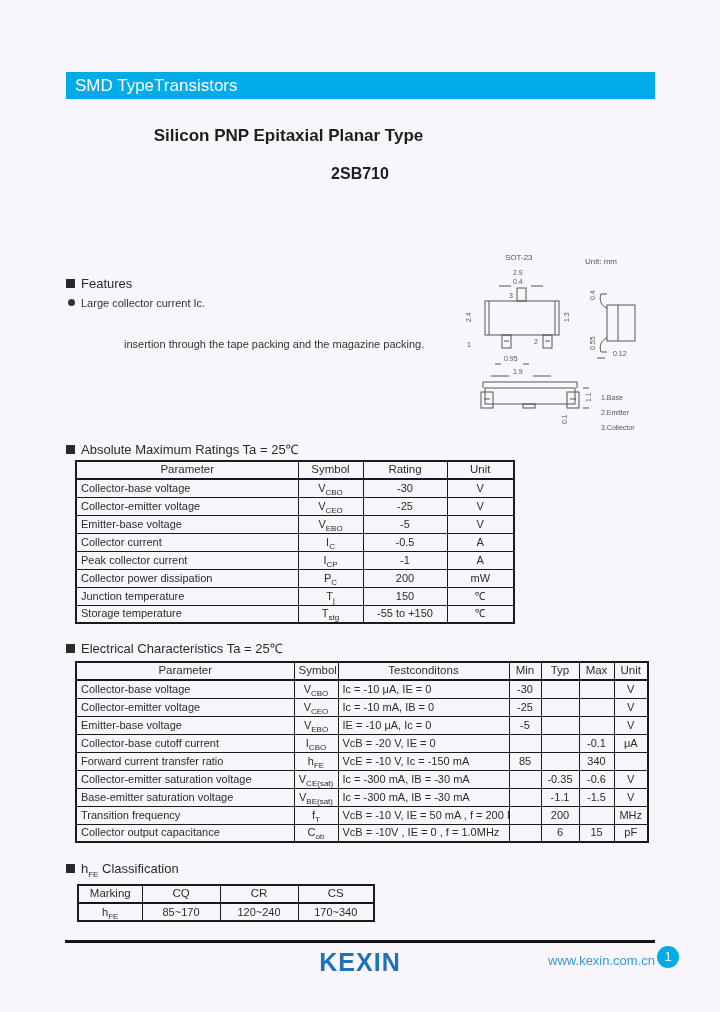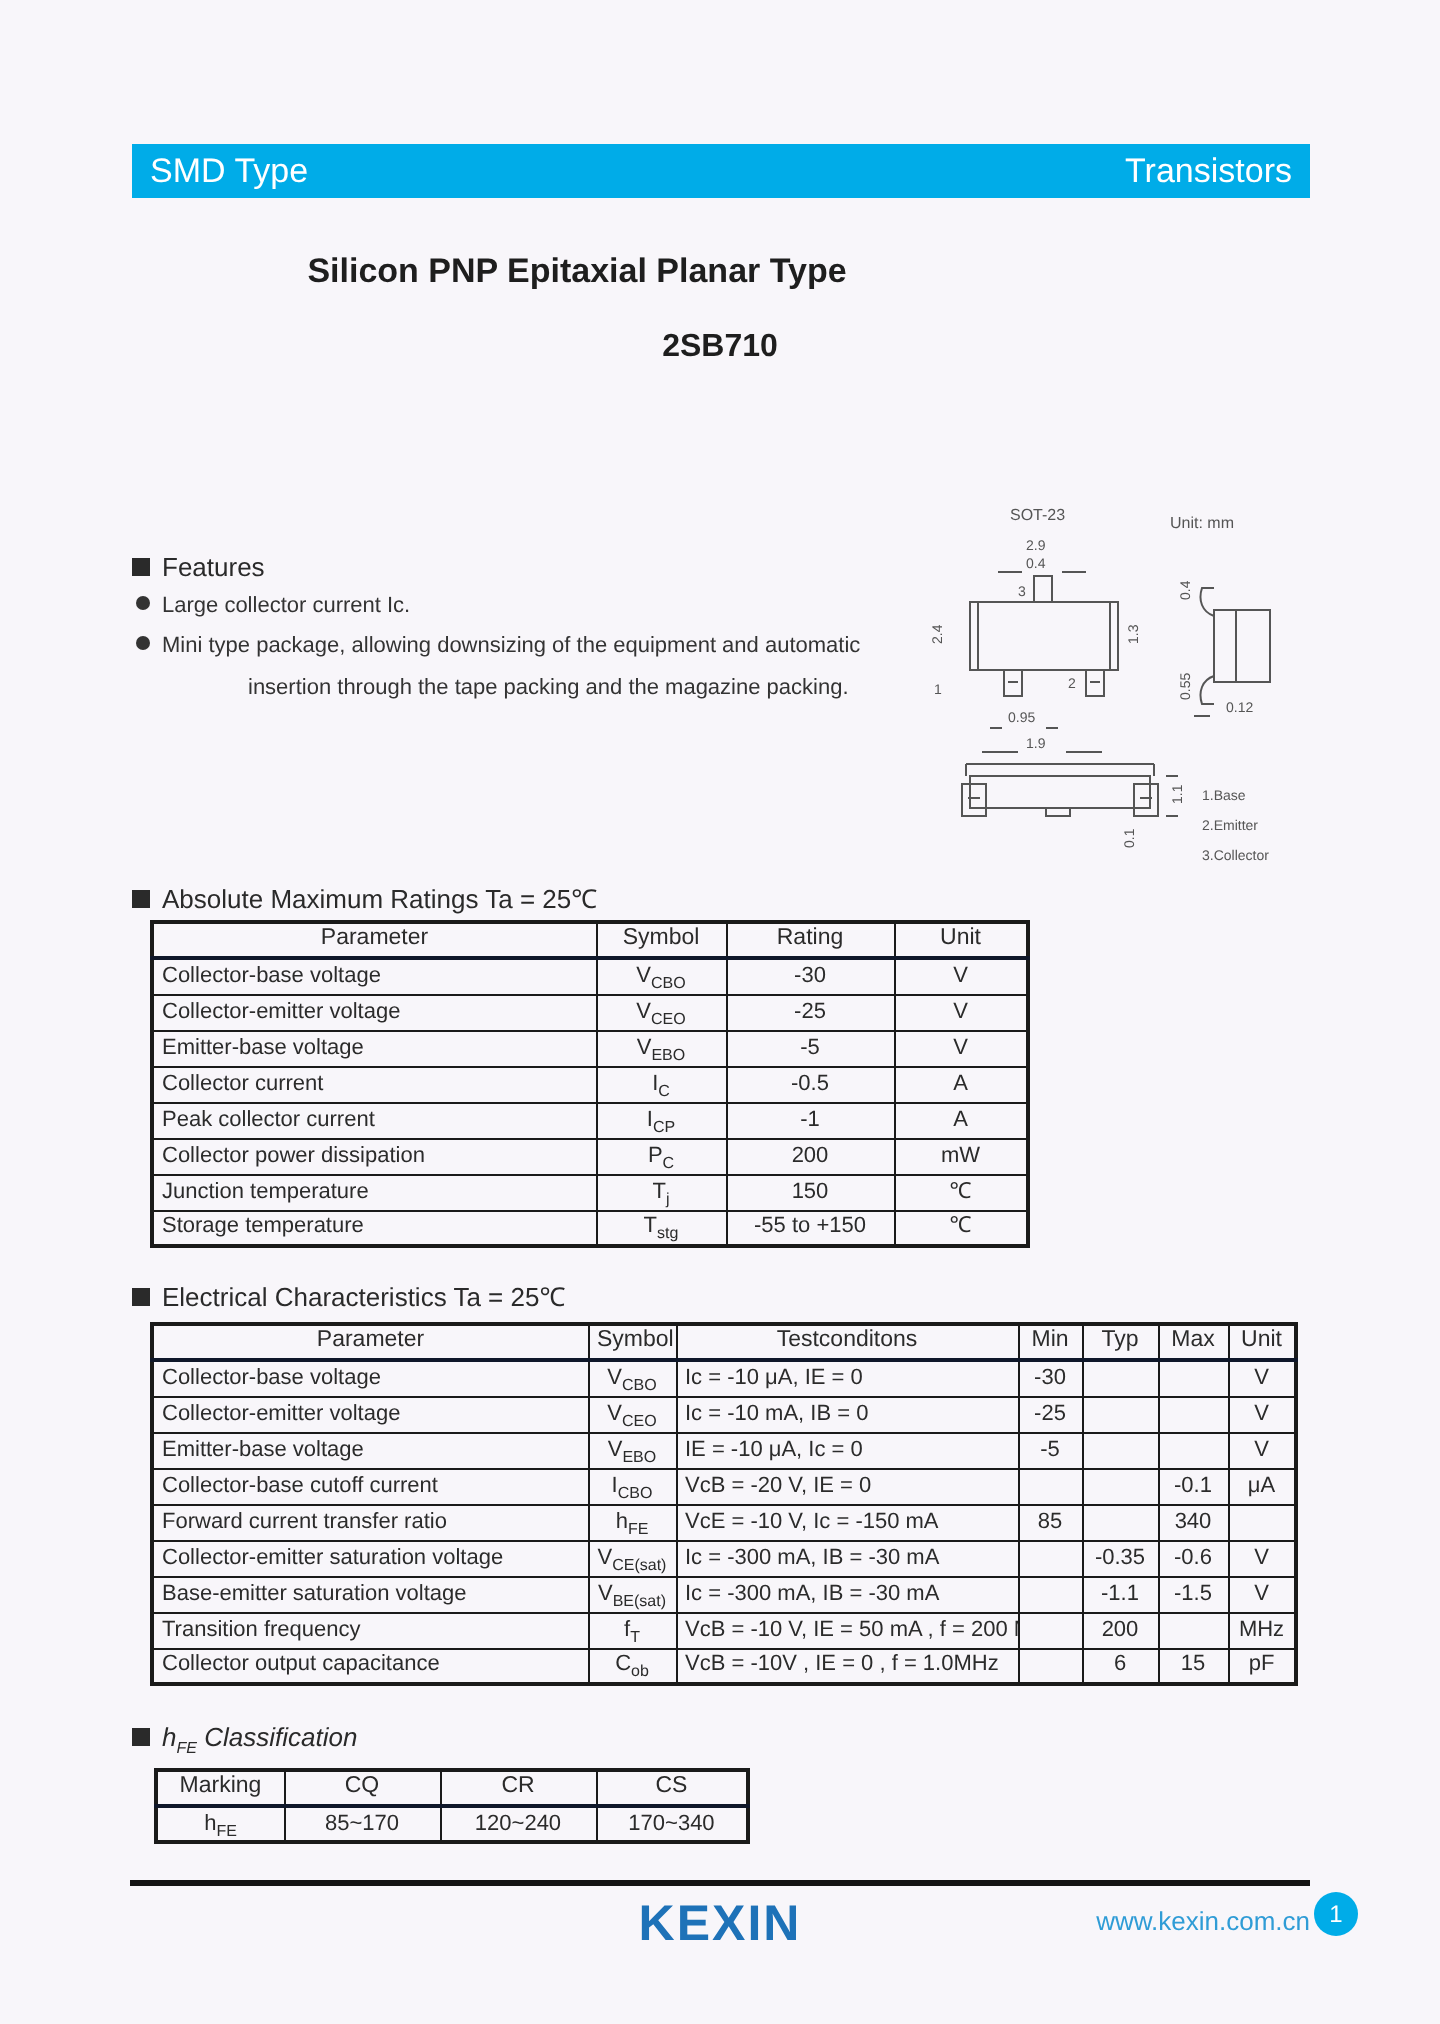--- a/index.html
+++ b/index.html
@@ -6,21 +6,21 @@
   .doc {
     position:relative; width:720px; height:1012px;
     background:#f8f6fa; color:#2a2a2a;
     font-family:"Liberation Sans", sans-serif;
     overflow:hidden;
   }
   
   .banner {
     position:absolute; left:66px; top:72px; width:589px; height:27px;
     background:#00ace8; color:#fff; box-sizing:border-box;
-    display:flex; justify-content:space-between; align-items:center;
+    display:flex; justify-content:flex-start; align-items:center;
     padding:0 9px; font-size:17px;
   }
   
   .title1 { position:absolute; left:0; top:126px; width:577px; text-align:center;
             font-size:17px; font-weight:bold; color:#1e1e1e; }
   .title2 { position:absolute; left:0; top:165px; width:720px; text-align:center;
             font-size:16px; font-weight:bold; color:#1e1e1e; }
   
   .sect { position:absolute; font-size:13px; color:#2a2a2a; }
   .sq { display:inline-block; width:9px; height:9px; background:#2a2a2a; margin-right:6px; }
@@ -65,23 +65,20 @@
   </div>
 
   <div class="title1">Silicon PNP Epitaxial Planar Type</div>
   <div class="title2">2SB710</div>
 
   <div class="sect" style="left:66px; top:276px;">
     <span class="sq"></span><span>Features</span>
   </div>
   <div class="feat-item" style="left:68px; top:297px;">
     <span class="dot"></span><span>Large collector current Ic.</span>
-  </div>
-  <div class="feat-item" style="left:68px; top:317px;">
-    <span class="dot"></span><span>Mini type package, allowing downsizing of the equipment and automatic</span>
   </div>
   <div class="feat-item" style="left:92px; top:338px;margin-left:32px;">
     <span>insertion through the tape packing and the magazine packing.</span>
   </div>
 
   <svg class="pkg" width="258" height="192" viewBox="0 0 258 192">
     <text x="50" y="12">SOT-23</text>
     <text x="130" y="16">Unit: mm</text>
 
     <g>
@@ -312,21 +309,21 @@
       <td class="c"><span>C</span><sub>ob</sub></td>
       <td class="l">VcB = -10V , IE = 0 , f = 1.0MHz</td>
       <td class="c"></td>
       <td class="c">6</td>
       <td class="c">15</td>
       <td class="c">pF</td>
     </tr>
   </tbody>
     </table>
 
-  <div class="sect" style="left:66px; top:861px;font-style:italic;">
+  <div class="sect" style="left:66px; top:861px;">
     <span class="sq"></span><span>h</span><sub>FE</sub>&nbsp;<span>Classification</span>
   </div>
   <table class="dt" style="left:77px; top:884px; width:296px;padding-left:36px;">
     <colgroup>
         <col style="width:64px">
         <col style="width:78px">
         <col style="width:78px">
         <col style="width:76px">
       </colgroup>
     <tbody>

